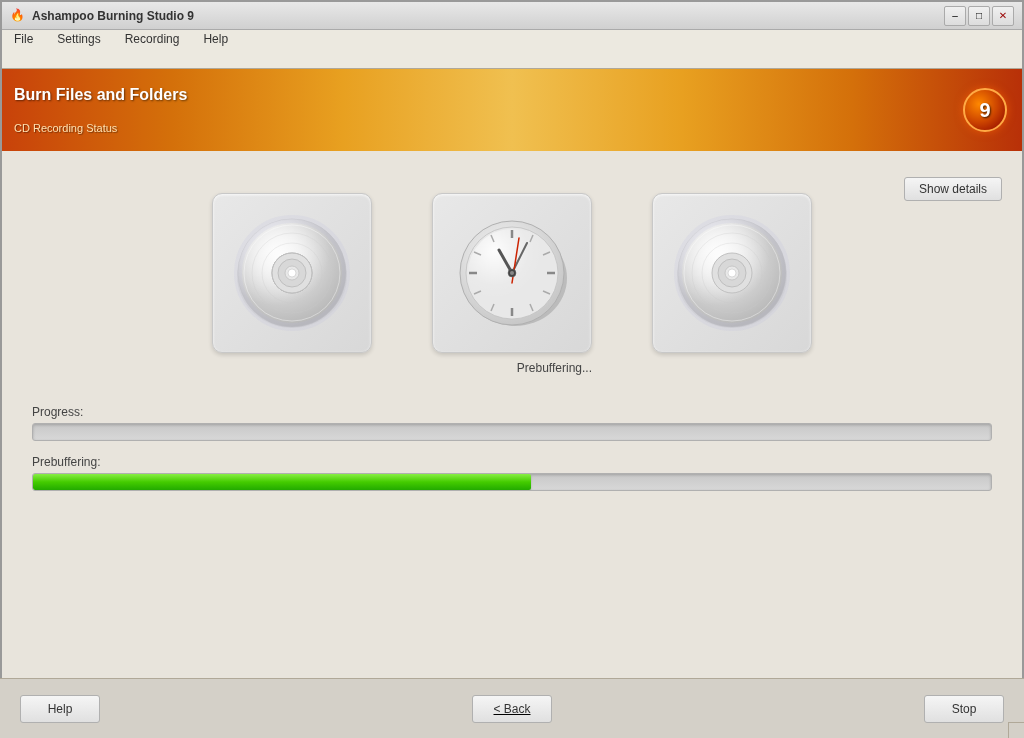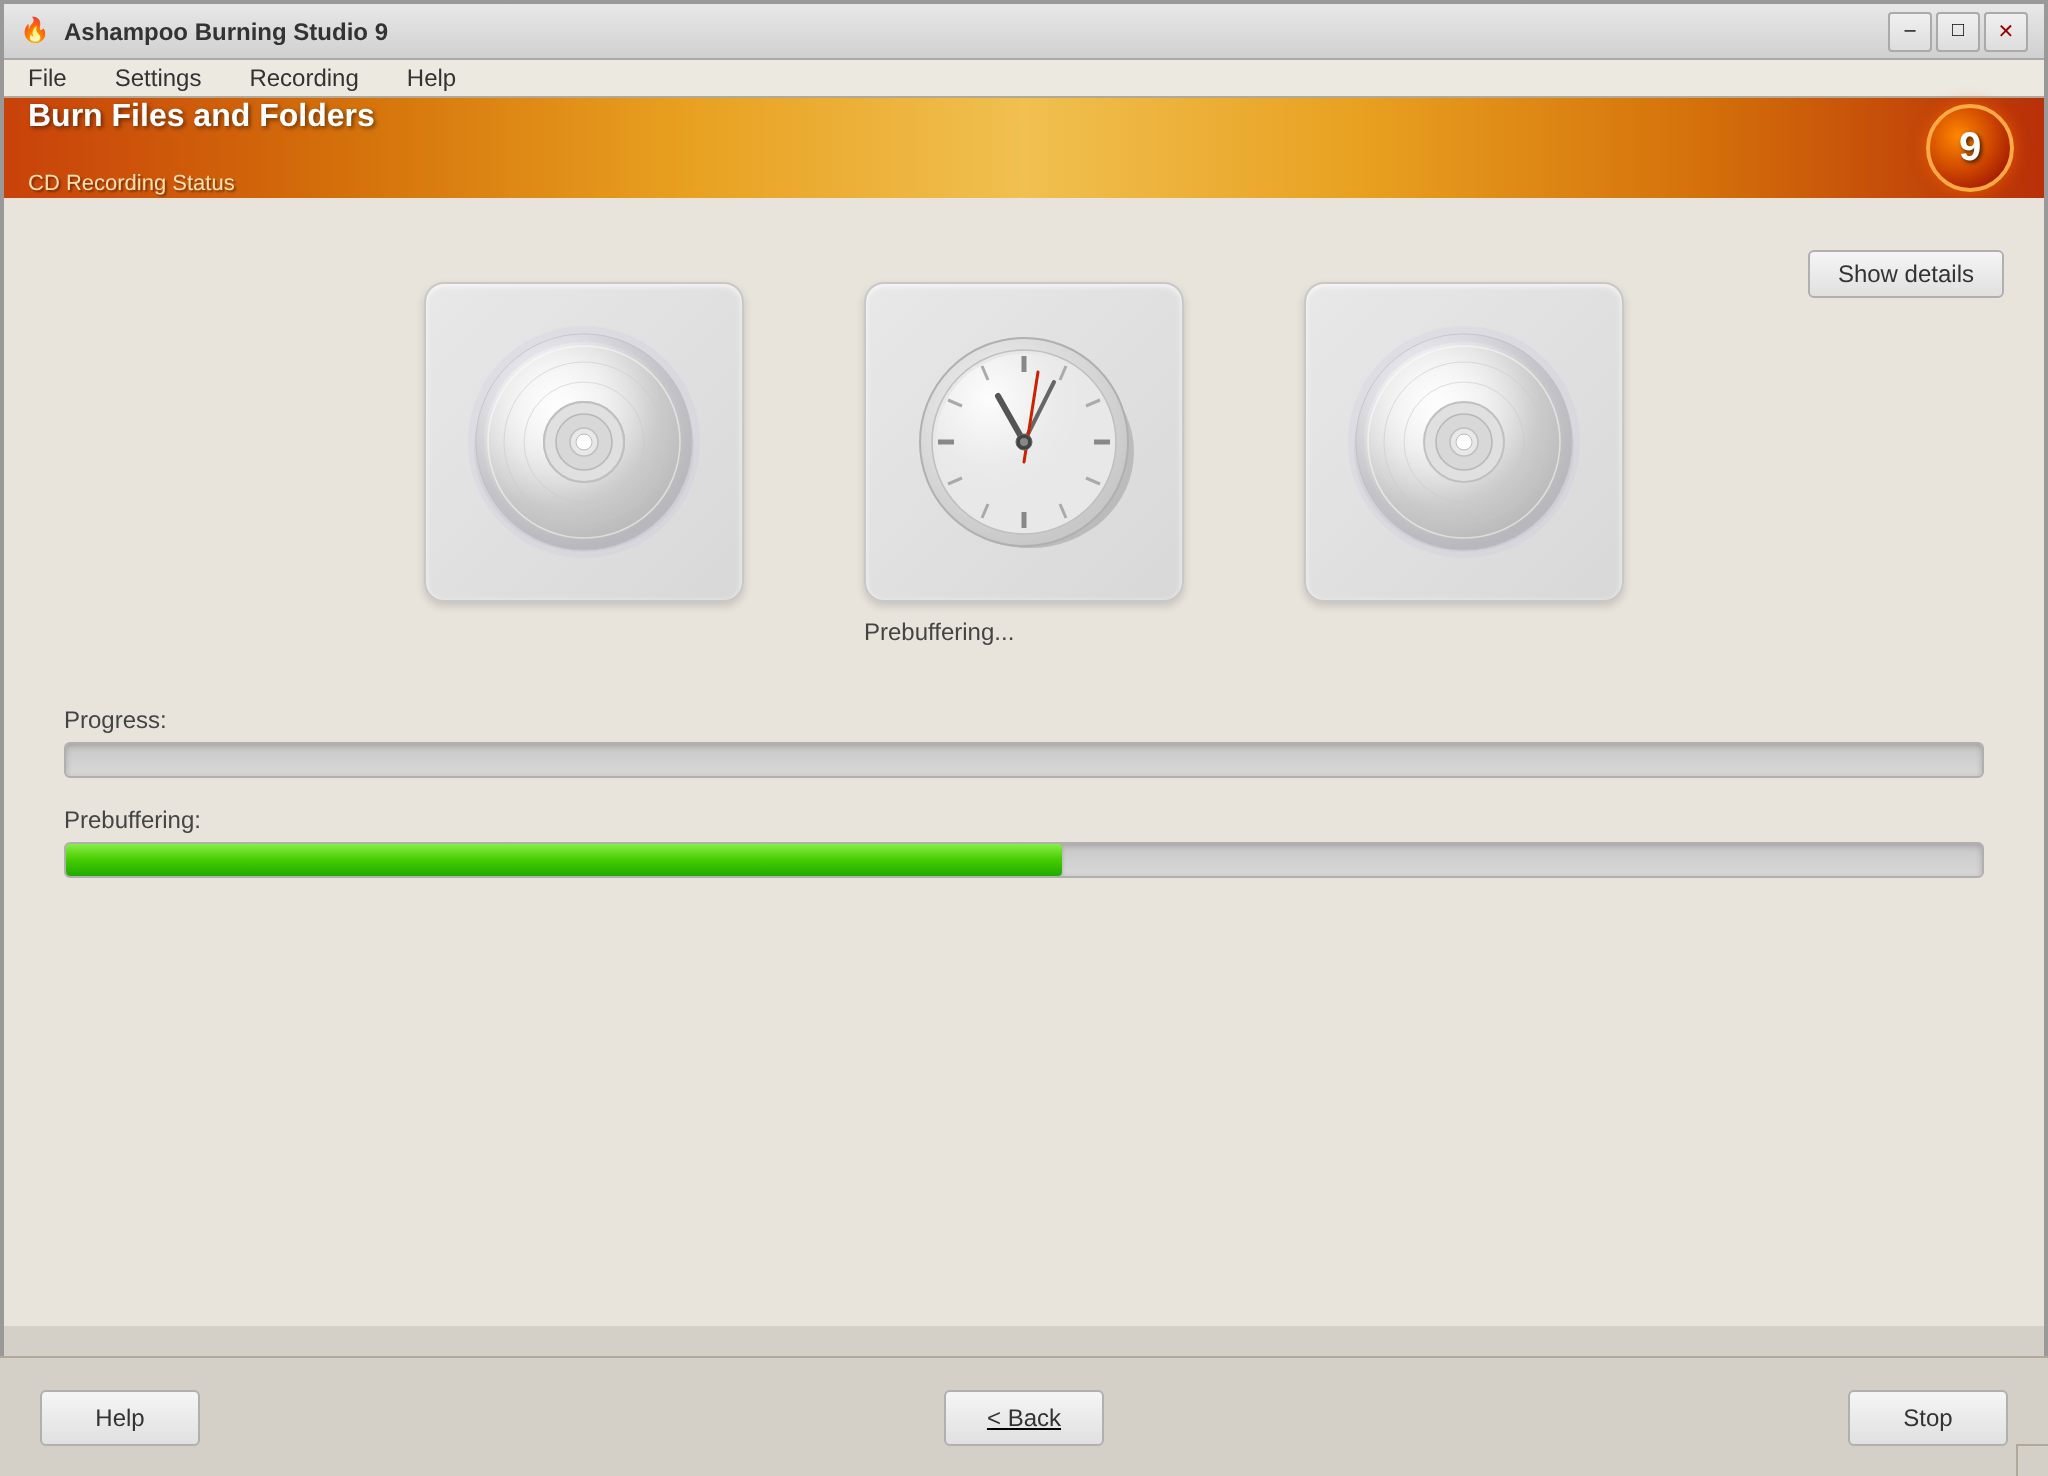--- a/index.html
+++ b/index.html
@@ -47,38 +47,38 @@
       display: flex;
       align-items: center;
       justify-content: center;
       font-size: 10px;
     }
     .title-btn.close { color: #900; }
 
     
     .menu-bar {
       background: #ece9e0;
-      height: 19px;
-      display: flex;
-      align-items: flex-end;
+      height: 39px;
+      display: flex;
+      align-items: flex-start;
       padding: 0 4px;
       border-bottom: 1px solid #b0a898;
       gap: 8px;
     }
     .menu-item {
       padding: 2px 8px;
       font-size: 12px;
       color: #333;
       cursor: pointer;
     }
 
     
     .header-gradient {
       background: linear-gradient(to right, #c8420a, #d4700a, #e8a020, #f0c050, #e8a020, #d4700a, #b83008);
-      height: 50px;
+      height: 82px;
       display: flex;
       align-items: center;
       padding: 0 12px;
       position: relative;
     }
     .header-text-area {
       flex: 1;
     }
     .header-title {
       color: #fff;
@@ -143,21 +143,21 @@
       justify-content: center;
       align-items: flex-start;
       gap: 60px;
       margin-top: 30px;
       margin-bottom: 16px;
     }
 
     .icon-container {
       display: flex;
       flex-direction: column;
-      align-items: flex-start;
+      align-items: flex-end;
       gap: 8px;
     }
 
     .icon-box {
       width: 160px;
       height: 160px;
       background: linear-gradient(135deg, #e8e8e8, #d8d8d8);
       border: 1px solid #c8c8c8;
       border-radius: 10px;
       display: flex;

